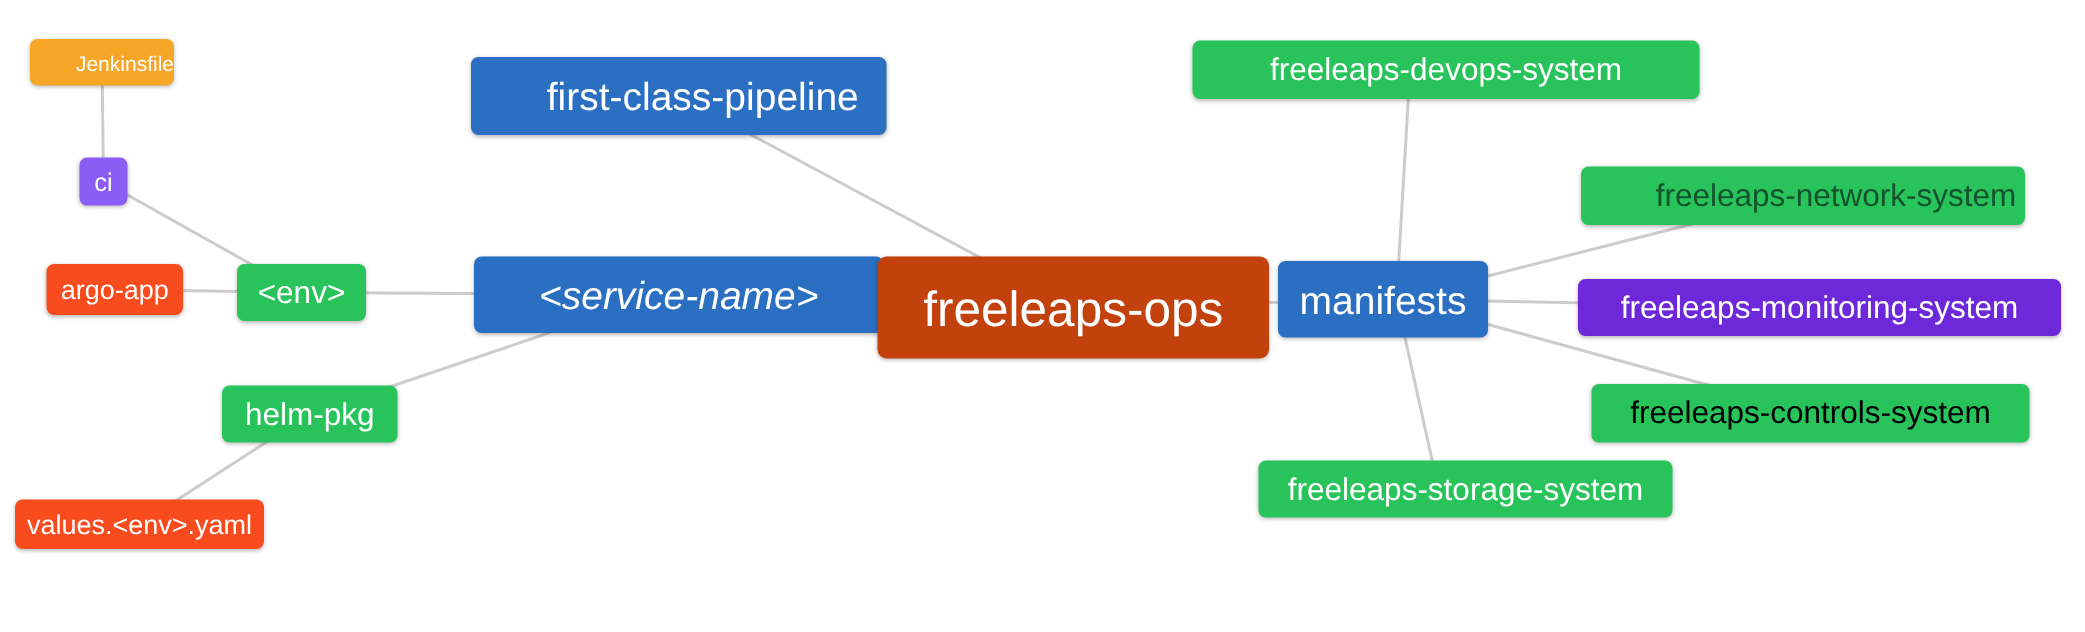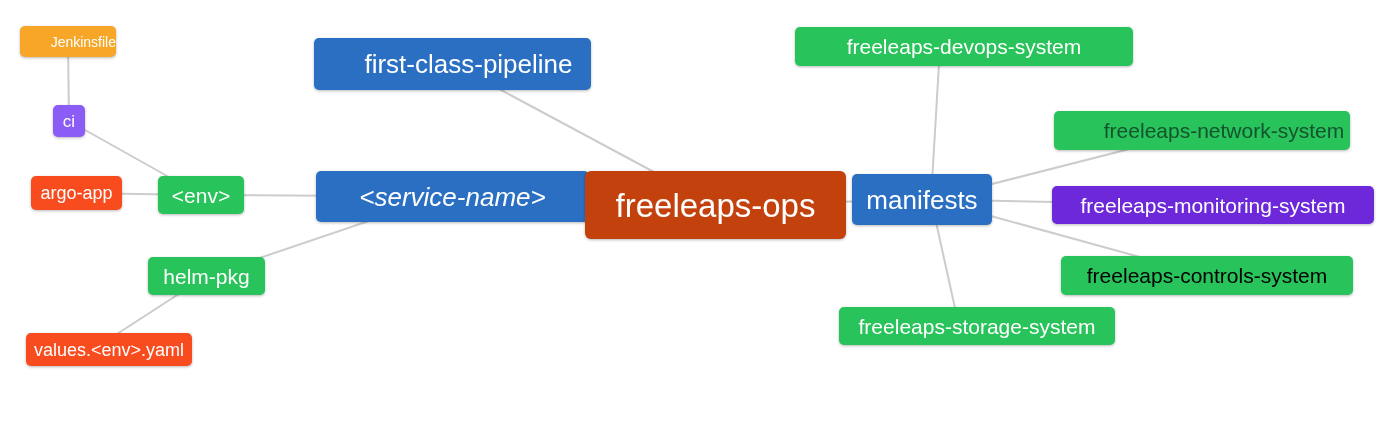--- a/index.html
+++ b/index.html
@@ -84,21 +84,21 @@
     </div>
     <div class="node size-center" style="left: 585px; top: 171px; width: 261px; height: 68px; background: #c2410c; color: rgb(255, 255, 255);">
       <span>freeleaps-ops</span>
     </div>
     <div class="node size-large" style="left: 852px; top: 174px; width: 140px; height: 51px; background: rgb(42, 111, 194); color: rgb(255, 255, 255);">
       <span>manifests</span>
     </div>
     <div class="node size-medium" style="left: 148px; top: 257px; width: 117px; height: 38px; background: rgb(40, 195, 90); color: rgb(255, 255, 255);">
       <span>helm-pkg</span>
     </div>
-    <div class="node size-small2" style="left: 10px; top: 333px; width: 166px; height: 33px; background: rgb(248, 75, 30); color: rgb(255, 255, 255); margin-left: 16px;">
+    <div class="node size-small2" style="left: 10px; top: 333px; width: 166px; height: 33px; background: rgb(248, 75, 30); color: rgb(255, 255, 255);">
       <span>values.&lt;env&gt;.yaml</span>
     </div>
     <div class="node size-medium" style="left: 795px; top: 27px; width: 338px; height: 39px; background: rgb(40, 195, 90); color: rgb(255, 255, 255);">
       <span>freeleaps-devops-system</span>
     </div>
     <div class="node size-medium" style="left: 1054px; top: 111px; width: 296px; height: 39px; background: rgb(40, 195, 90); color: #14532d; padding-left: 44px;">
       <span>freeleaps-network-system</span>
     </div>
     <div class="node size-medium" style="left: 1052px; top: 186px; width: 322px; height: 38px; background: #6d28d9; color: rgb(255, 255, 255);">
       <span>freeleaps-monitoring-system</span>

